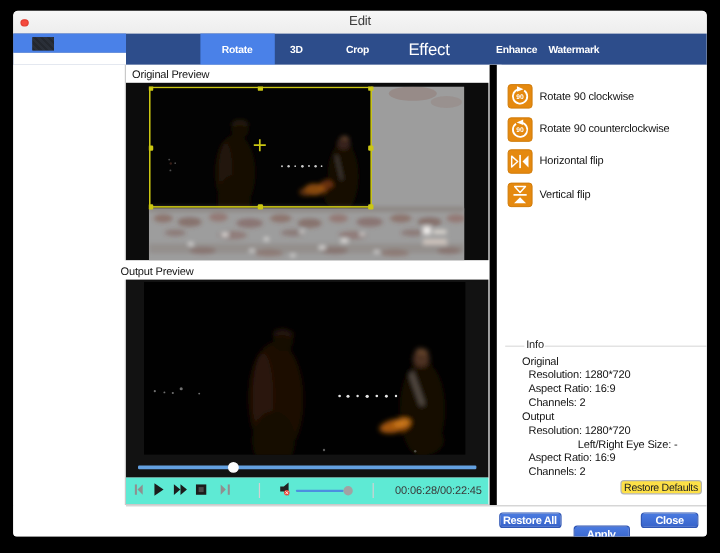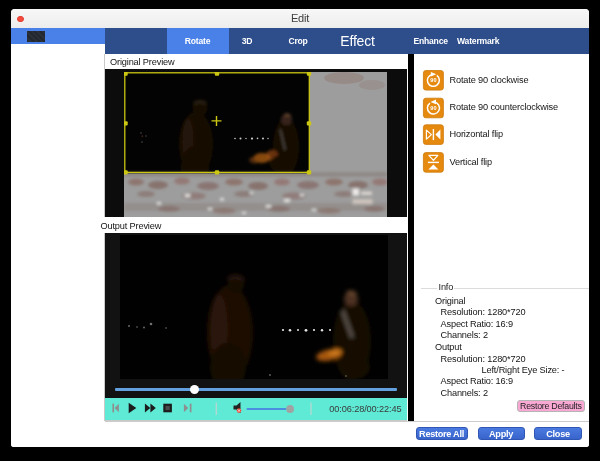--- a/index.html
+++ b/index.html
@@ -303,24 +303,24 @@
       <div class="abs" style="left:21.5px;top:240.5px;height:13px;line-height:13px;font-size:9.2px;letter-spacing:-0.15px;color:#141414;">Original</div>
       <div class="abs" style="left:27px;top:252px;height:13px;line-height:13px;font-size:9.2px;letter-spacing:-0.15px;color:#141414;">Resolution: 1280*720</div>
       <div class="abs" style="left:27px;top:263.6px;height:13px;line-height:13px;font-size:9.2px;letter-spacing:-0.15px;color:#141414;">Aspect Ratio: 16:9</div>
       <div class="abs" style="left:27px;top:275.1px;height:13px;line-height:13px;font-size:9.2px;letter-spacing:-0.15px;color:#141414;">Channels: 2</div>
       <div class="abs" style="left:21.5px;top:287.2px;height:13px;line-height:13px;font-size:9.2px;letter-spacing:-0.15px;color:#141414;">Output</div>
       <div class="abs" style="left:27px;top:298.8px;height:13px;line-height:13px;font-size:9.2px;letter-spacing:-0.15px;color:#141414;">Resolution: 1280*720</div>
       <div class="abs" style="left:27px;top:310.3px;height:13px;line-height:13px;font-size:9.2px;letter-spacing:-0.15px;color:#141414;margin-left:41px;">Left/Right Eye Size: -</div>
       <div class="abs" style="left:27px;top:321.4px;height:13px;line-height:13px;font-size:9.2px;letter-spacing:-0.15px;color:#141414;">Aspect Ratio: 16:9</div>
       <div class="abs" style="left:27px;top:332.9px;height:13px;line-height:13px;font-size:9.2px;letter-spacing:-0.15px;color:#141414;">Channels: 2</div>
 
-      <div class="abs" style="left:103.2px;top:346.3px;width:68.3px;height:11.8px;background:#f9a8d4;border:1px solid #b5b5b5;border-radius:3px;line-height:10px;text-align:center;font-size:8.8px;letter-spacing:-0.25px;color:#222;white-space:nowrap;">Restore Defaults</div>
+      <div class="abs" style="left:103.2px;top:346.3px;width:68.3px;height:11.8px;background:#fde047;border:1px solid #b5b5b5;border-radius:3px;line-height:10px;text-align:center;font-size:8.8px;letter-spacing:-0.25px;color:#222;white-space:nowrap;">Restore Defaults</div>
     </div>
 
     <div class="abs" style="left:0;top:412px;width:578px;height:26px;background:#fff;">
       <div class="abs" style="left:93.5px;top:0;width:484.5px;height:1px;background:#cccccc;"></div>
       <div class="abs" style="left:404.5px;top:6px;width:52px;height:13px;background:linear-gradient(#4a7ae0,#3864cb);border:0.5px solid #2f56b5;border-radius:3px;line-height:13px;text-align:center;font-size:9.2px;font-weight:bold;letter-spacing:-0.3px;color:#fff;">Restore All</div>
-      <div class="abs" style="left:466.5px;top:6px;width:47px;height:13px;background:linear-gradient(#4a7ae0,#3864cb);border:0.5px solid #2f56b5;border-radius:3px;line-height:13px;text-align:center;font-size:9.2px;font-weight:bold;letter-spacing:-0.3px;color:#fff;">Apply</div>
+      <div class="abs" style="left:466.5px;top:17px;width:47px;height:13px;background:linear-gradient(#4a7ae0,#3864cb);border:0.5px solid #2f56b5;border-radius:3px;line-height:13px;text-align:center;font-size:9.2px;font-weight:bold;letter-spacing:-0.3px;color:#fff;">Apply</div>
       <div class="abs" style="left:523px;top:6px;width:48px;height:13px;background:linear-gradient(#4a7ae0,#3864cb);border:0.5px solid #2f56b5;border-radius:3px;line-height:13px;text-align:center;font-size:9.2px;font-weight:bold;letter-spacing:-0.3px;color:#fff;">Close</div>
     </div>
 
   </div>
 </div>
 
 </body></html>

